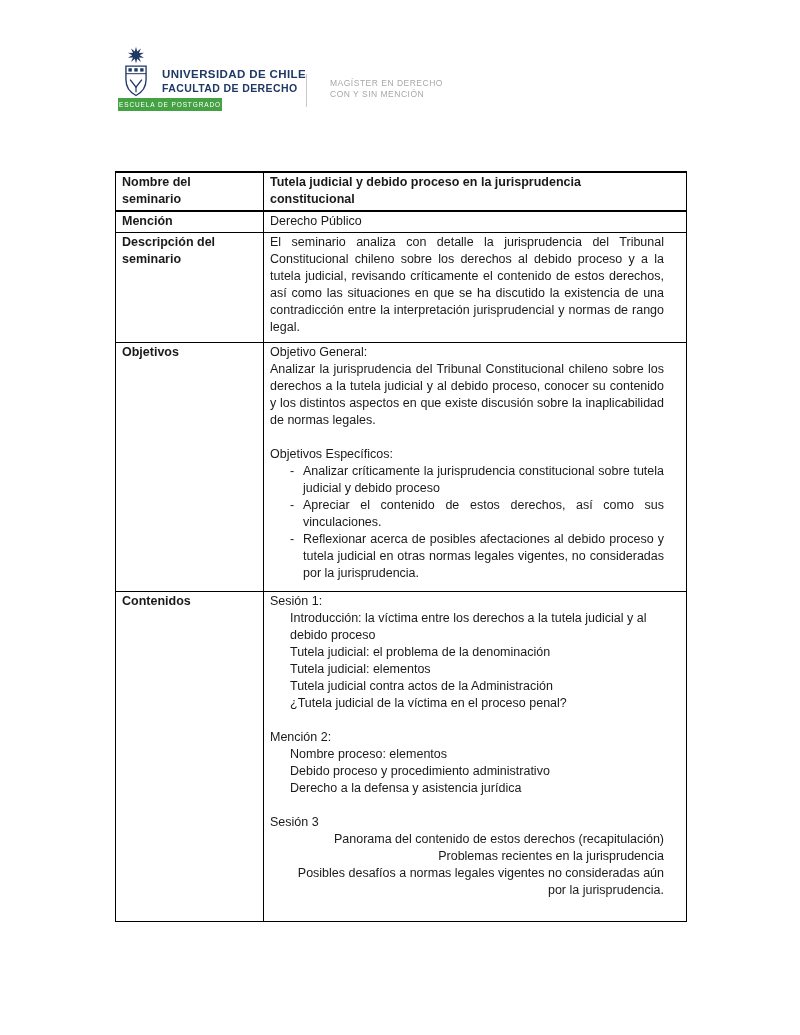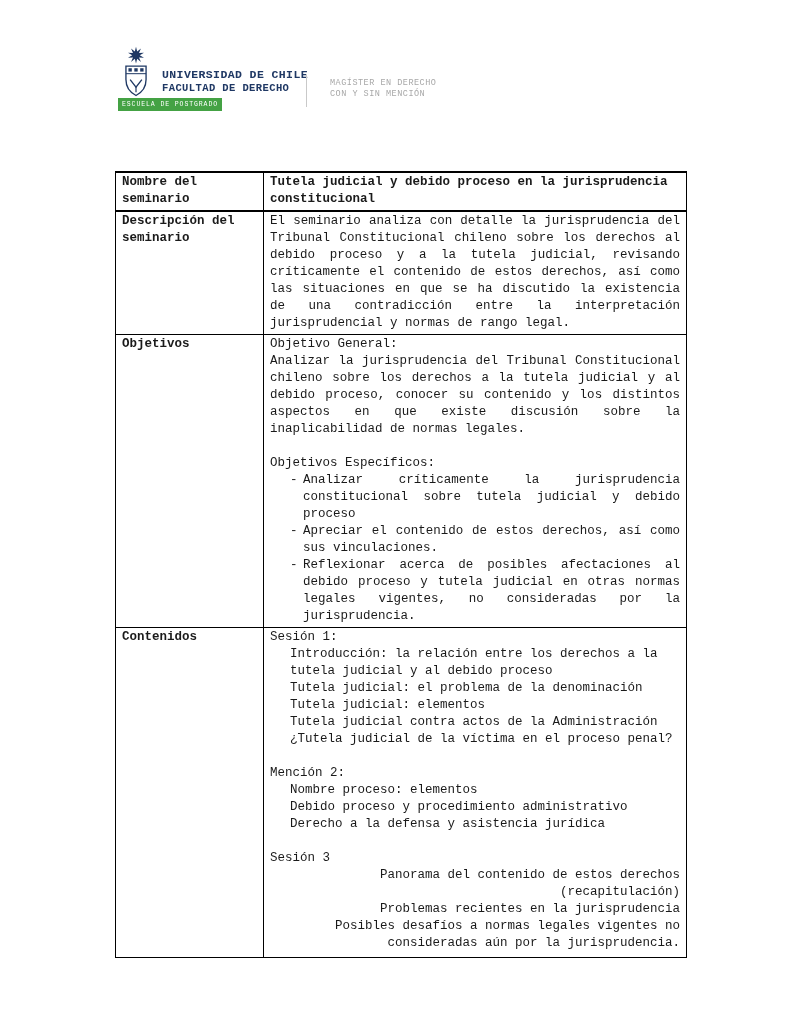--- a/index.html
+++ b/index.html
@@ -1,21 +1,21 @@
 <!DOCTYPE html>
 <html><head>
 <meta charset="utf-8">
 <style>
   * { box-sizing: border-box; }
   html,body { margin:0; padding:0; }
   body {
     width:800px; height:1035px; background:#ffffff;
     font-family:"Liberation Sans", sans-serif; color:#1a1a1a;
   }
-  .page { position:relative; width:800px; height:1035px; background:#ffffff; overflow:hidden;font-family:Liberation Mono, monospace; }
+  .page { position:relative; width:800px; height:1035px; background:#ffffff; overflow:hidden; }
 
   
   .doc-header { position:absolute; left:118px; top:46px; width:460px; height:72px; }
   .emblem { position:absolute; left:1px; top:0; }
   .univ-name {
     position:absolute; left:44px; top:22px;
     font-size:11.5px; font-weight:600; color:#1f3864; letter-spacing:0.4px; white-space:nowrap;
   }
   .fac-name {
     position:absolute; left:44px; top:36px;
@@ -28,21 +28,21 @@
   }
   .header-divider { position:absolute; left:188px; top:28px; width:1px; height:33px; background:#c9c9c9; }
   .program { position:absolute; left:212px; top:32px; color:#a8a8a8; font-size:8.5px; letter-spacing:0.5px; line-height:11px; }
 
   
   table.seminar {
     position:absolute; left:115px; top:171px; width:571px;
     border-collapse:collapse; table-layout:fixed;
     font-size:12.5px; line-height:17px; color:#1a1a1a;
   }
-  .seminar td { border:1px solid #000; vertical-align:top; padding:1px 6px 2px 6px;margin-left:24px; }
+  .seminar td { border:1px solid #000; vertical-align:top; padding:1px 22px 2px 6px;margin-left:24px; }
   .seminar td.label { font-weight:bold; }
   .seminar tr.head td { border-top:2px solid #000; border-bottom:2px solid #000; font-weight:bold; }
   .justify { text-align:justify; }
   .spacer { height:17px; }
 
   .dash-list { margin:0; padding:0 0 0 20px; list-style:none; }
   .dash-list li { position:relative; padding-left:13px; text-align:justify; }
   .dash-list li::before { content:"-"; position:absolute; left:0; top:0; }
 
   .session-title { }
@@ -81,20 +81,24 @@
   <table class="seminar">
     <colgroup>
         <col style="width:148px">
         <col style="width:423px">
       </colgroup>
     <tbody>
       <tr class="head" style="height:18px">
         <td class="label">Nombre del seminario</td>
         <td>Tutela judicial y debido proceso en la jurisprudencia constitucional</td>
       </tr>
+      <tr style="height:18px">
+        <td class="label">Mención</td>
+        <td>Derecho Público</td>
+      </tr>
 
       <tr style="height:110px">
         <td class="label">Descripción del seminario</td>
         <td class="justify">El seminario analiza con detalle la jurisprudencia del Tribunal Constitucional chileno sobre los derechos al debido proceso y a la tutela judicial, revisando críticamente el contenido de estos derechos, así como las situaciones en que se ha discutido la existencia de una contradicción entre la interpretación jurisprudencial y normas de rango legal.</td>
       </tr>
 
       <tr style="height:249px">
         <td class="label">Objetivos</td>
         <td>
           <div>Objetivo General:</div>
@@ -109,21 +113,21 @@
         </td>
       </tr>
 
       <tr style="height:330px">
         <td class="label">Contenidos</td>
         <td>
 
           <div class="session">
             <div class="session-title">Sesión 1:</div>
             <div class="session-items">
-              <div>Introducción: la relación entre los derechos a la tutela judicial y al debido proceso</div>
+              <div>Introducción: la víctima entre los derechos a la tutela judicial y al debido proceso</div>
               <div>Tutela judicial: el problema de la denominación</div>
               <div>Tutela judicial: elementos</div>
               <div>Tutela judicial contra actos de la Administración</div>
               <div>¿Tutela judicial de la víctima en el proceso penal?</div>
             </div>
           </div>
 
           <div class="session-gap"></div>
 
           <div class="session">

